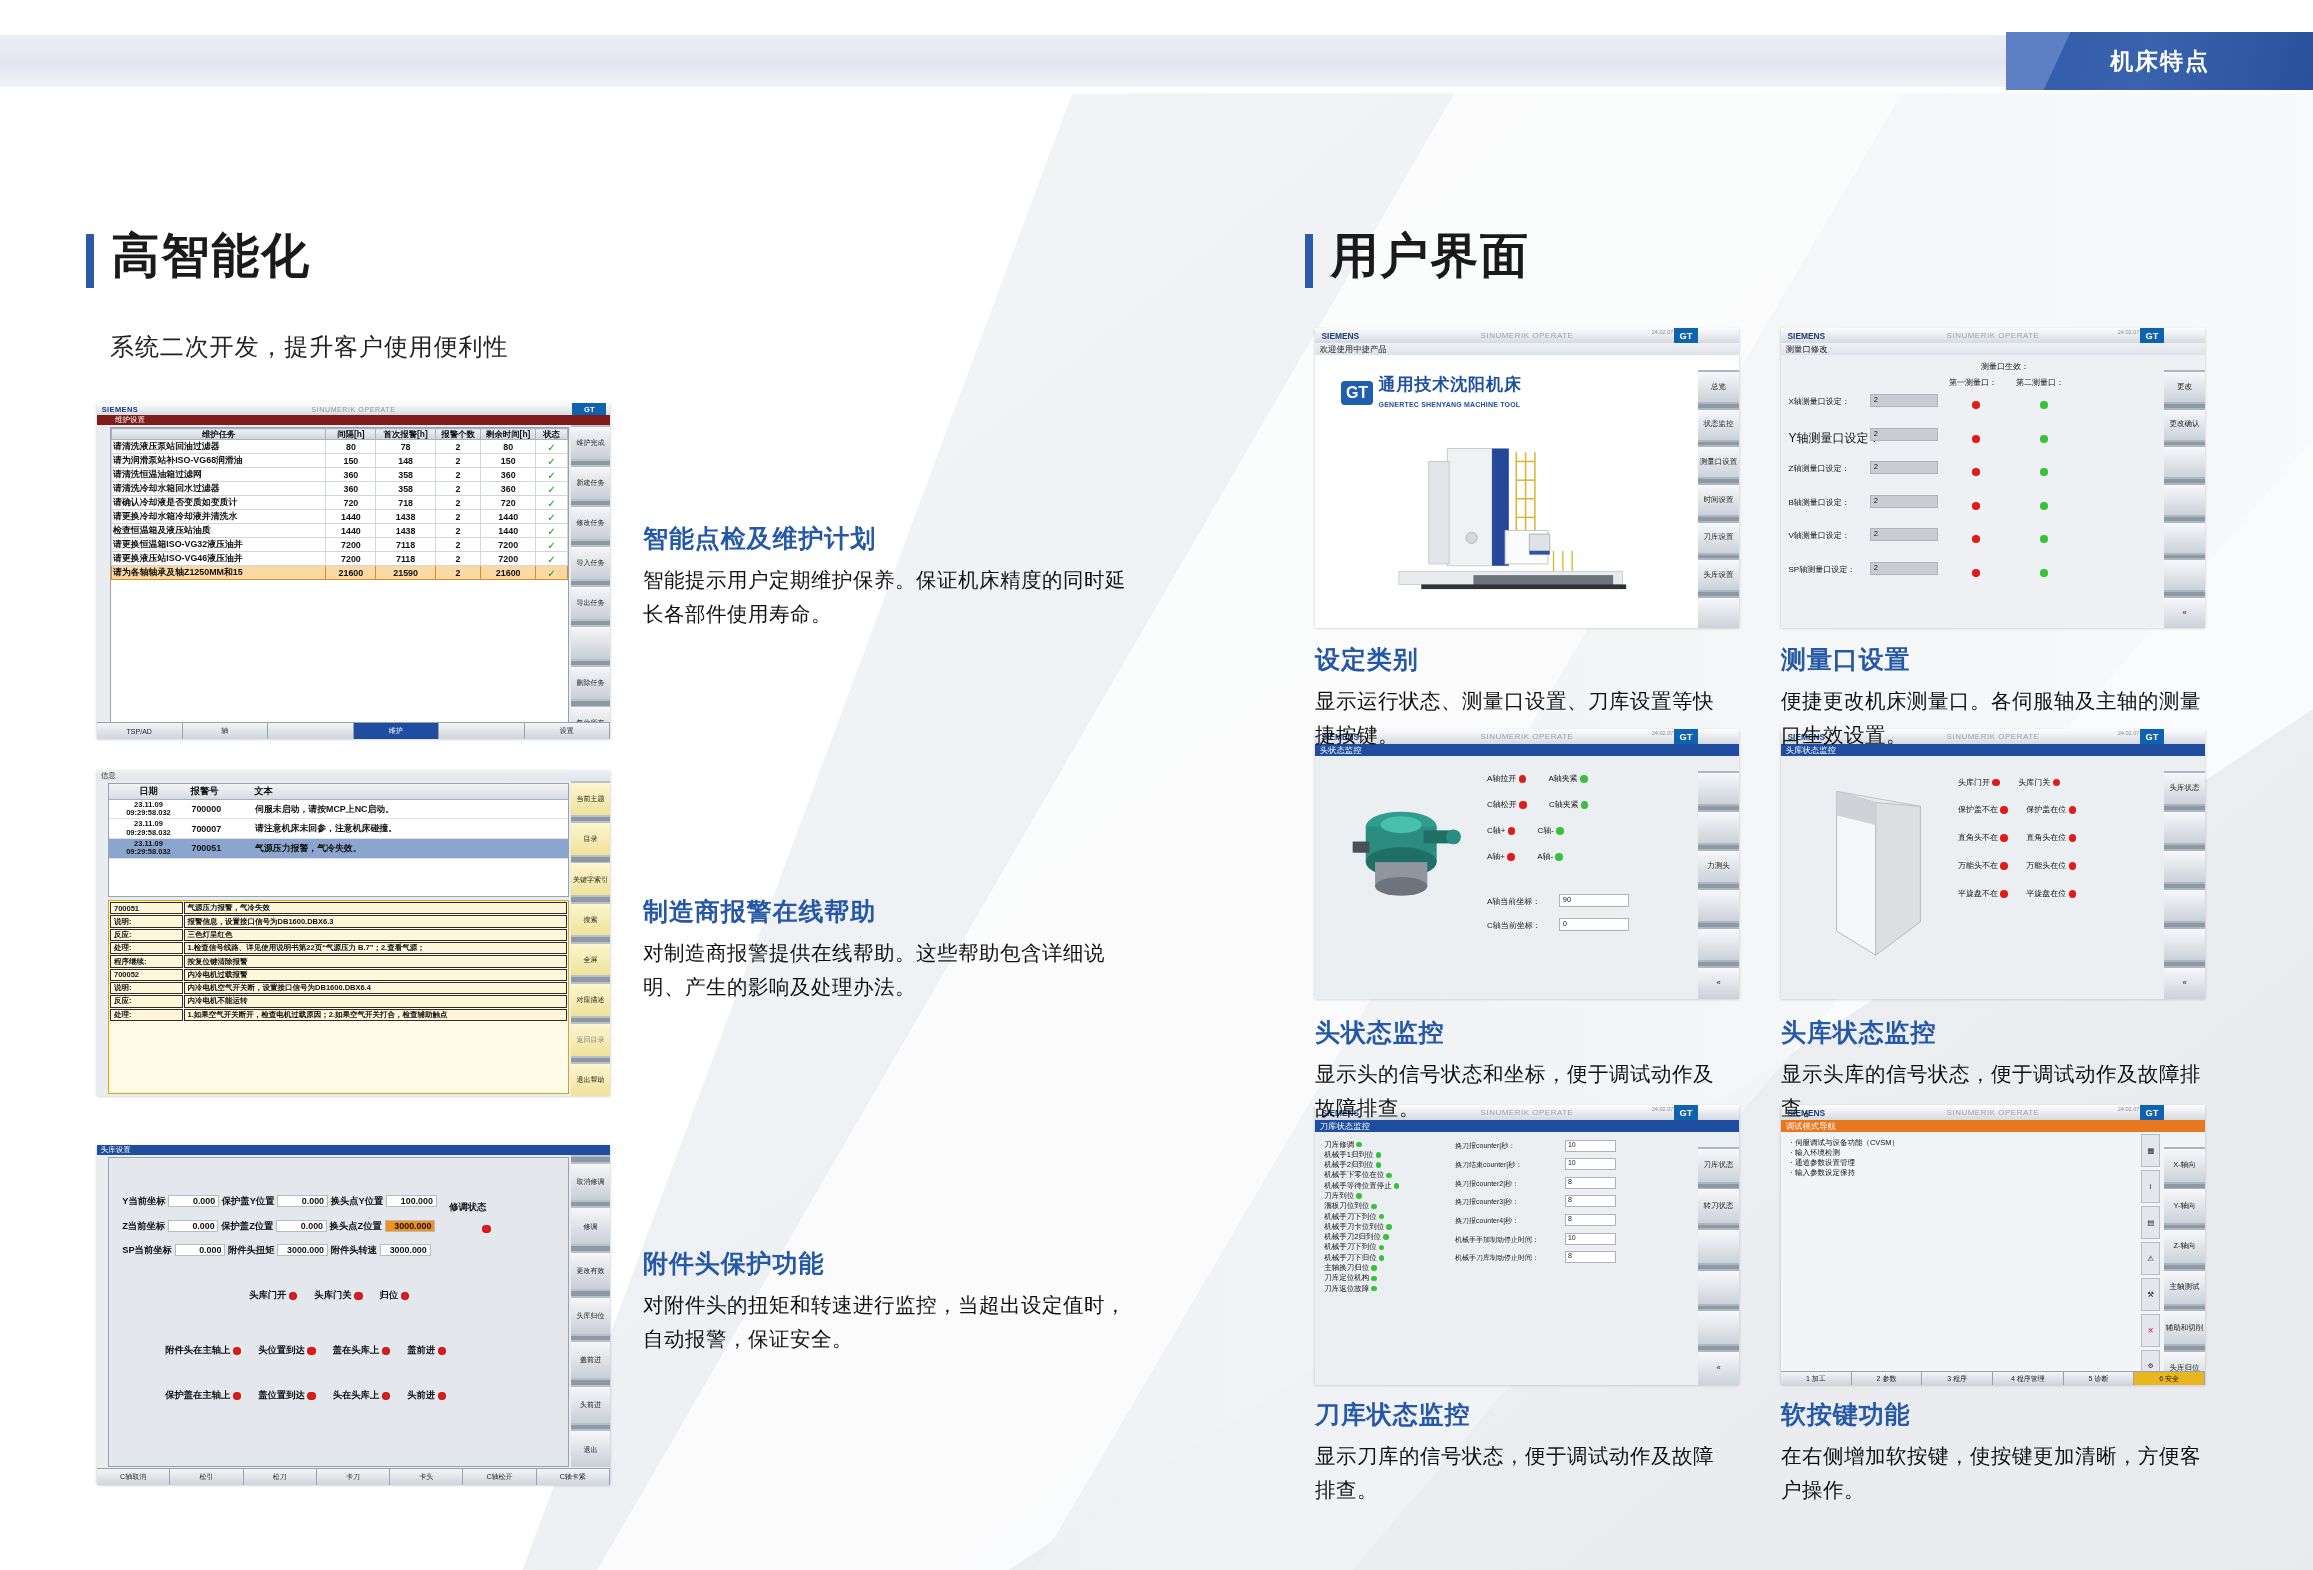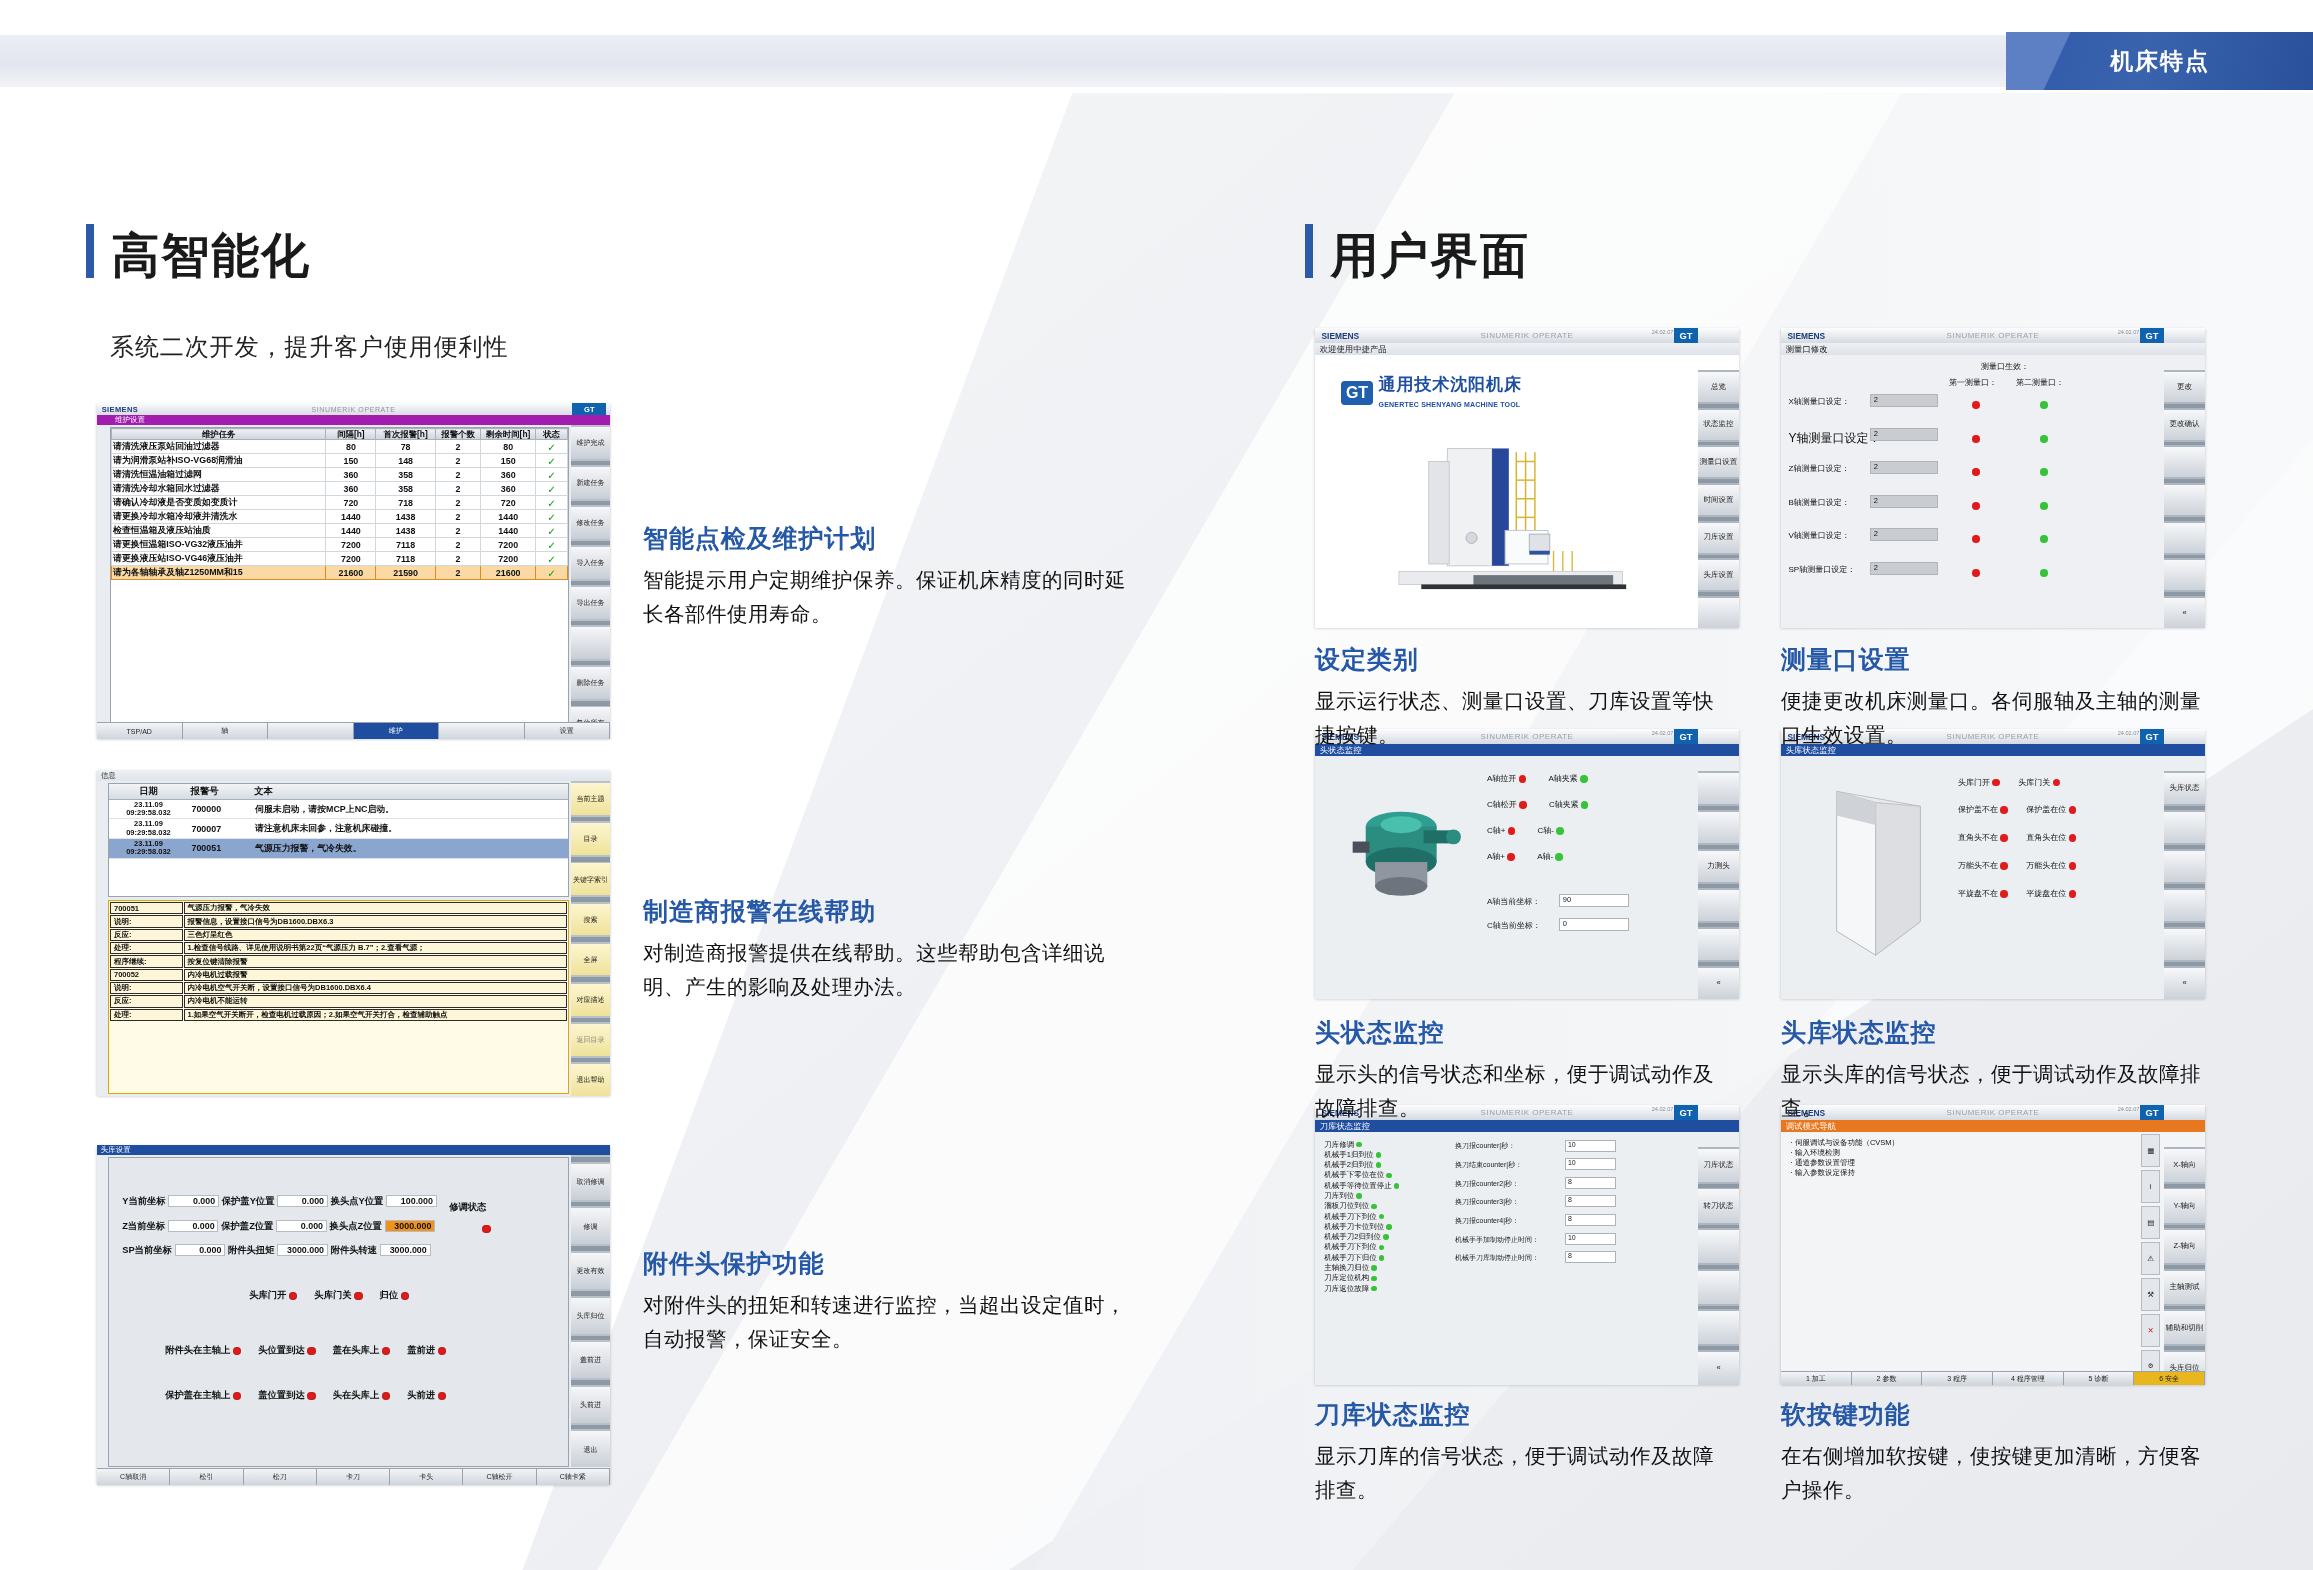--- a/index.html
+++ b/index.html
@@ -22,21 +22,21 @@
                     font-size:21.4px;font-weight:bold;padding:1.9px 6.5px 3.7px;line-height:1;}
   .hdr-title .sub{font-size:28px;font-weight:bold;color:#111;}
   .hdr-tab{position:absolute;right:0;top:32px;width:308px;height:58px;
            background:linear-gradient(105deg,#2f5aa8 0%,#3a63ae 45%,#28509b 100%);}
   .hdr-tab .tab-cut{position:absolute;left:0;top:0;width:112px;height:58px;
            background:linear-gradient(115deg,#5d80c4 0%,#5d80c4 46%,rgba(93,128,196,0) 47%);}
   .hdr-tab span{position:absolute;left:0;right:0;top:14px;text-align:center;
            color:#fff;font-size:23px;font-weight:bold;letter-spacing:1.9px;}
 
   
-  .sect-title{position:absolute;z-index:4;display:flex;align-items:flex-start;}
+  .sect-title{position:absolute;z-index:4;display:flex;align-items:flex-end;}
   .sect-title .bar{width:8.4px;height:54px;background:#2c5aa8;margin-right:17px;}
   .sect-title .txt{font-size:48px;font-weight:bold;color:#1a1a1a;letter-spacing:1.9px;}
 
   .lead-text{position:absolute;z-index:4;font-size:24px;color:#222;letter-spacing:0.9px;}
 
   
   .shot{position:absolute;z-index:3;background:#cfd4da;
         box-shadow:0 0.9px 2.8px rgba(0,0,0,.25);overflow:hidden;}
 
   
@@ -182,21 +182,21 @@
 </div>
 <div class="lead-text" style="left:110px;top:331px;">系统二次开发，提升客户使用便利性</div>
 
 <div class="shot" style="left:97px;top:403px;width:513px;height:336px;">
   <div class="nc">
     <div class="nc-top">
       <span class="sie">SIEMENS</span>
       <span class="op">SINUMERIK OPERATE</span>
       <span class="nc-logo">GT</span>
     </div>
-    <div class="nc-sub" style="background:#a21caf;color:#fff;padding-left:18px;">维护设置</div>
+    <div class="nc-sub" style="background:#7f1d1d;color:#fff;padding-left:18px;">维护设置</div>
     <div class="nc-body">
       <div class="mt">
         <table>
           <thead>
               <tr>
             <th style="width:47%">维护任务</th>
             <th style="width:11%">间隔[h]</th>
             <th style="width:13%">首次报警[h]</th>
             <th style="width:10%">报警个数</th>
             <th style="width:12%">剩余时间[h]</th>

